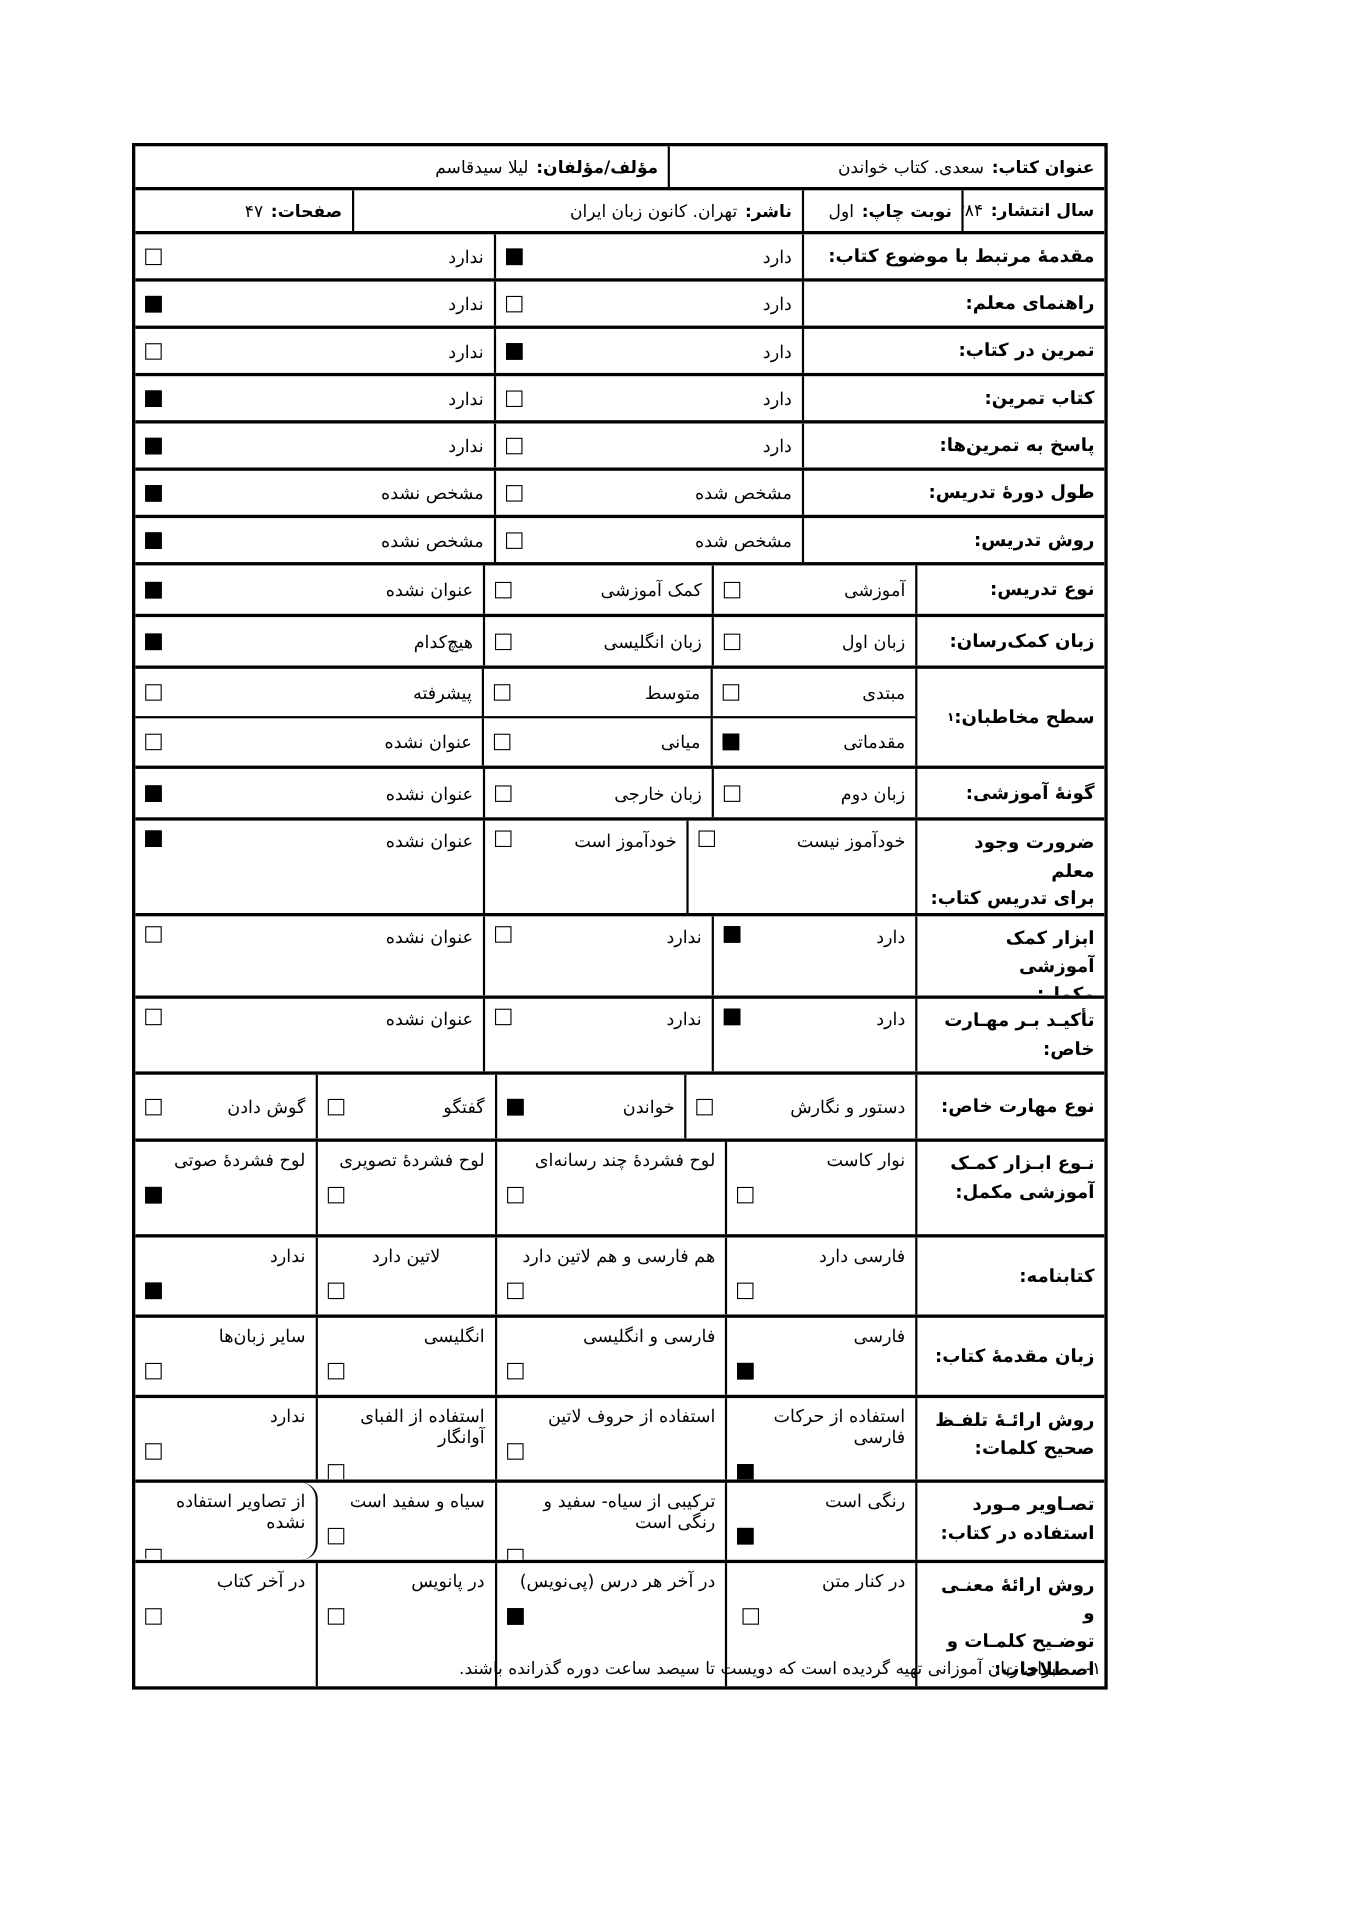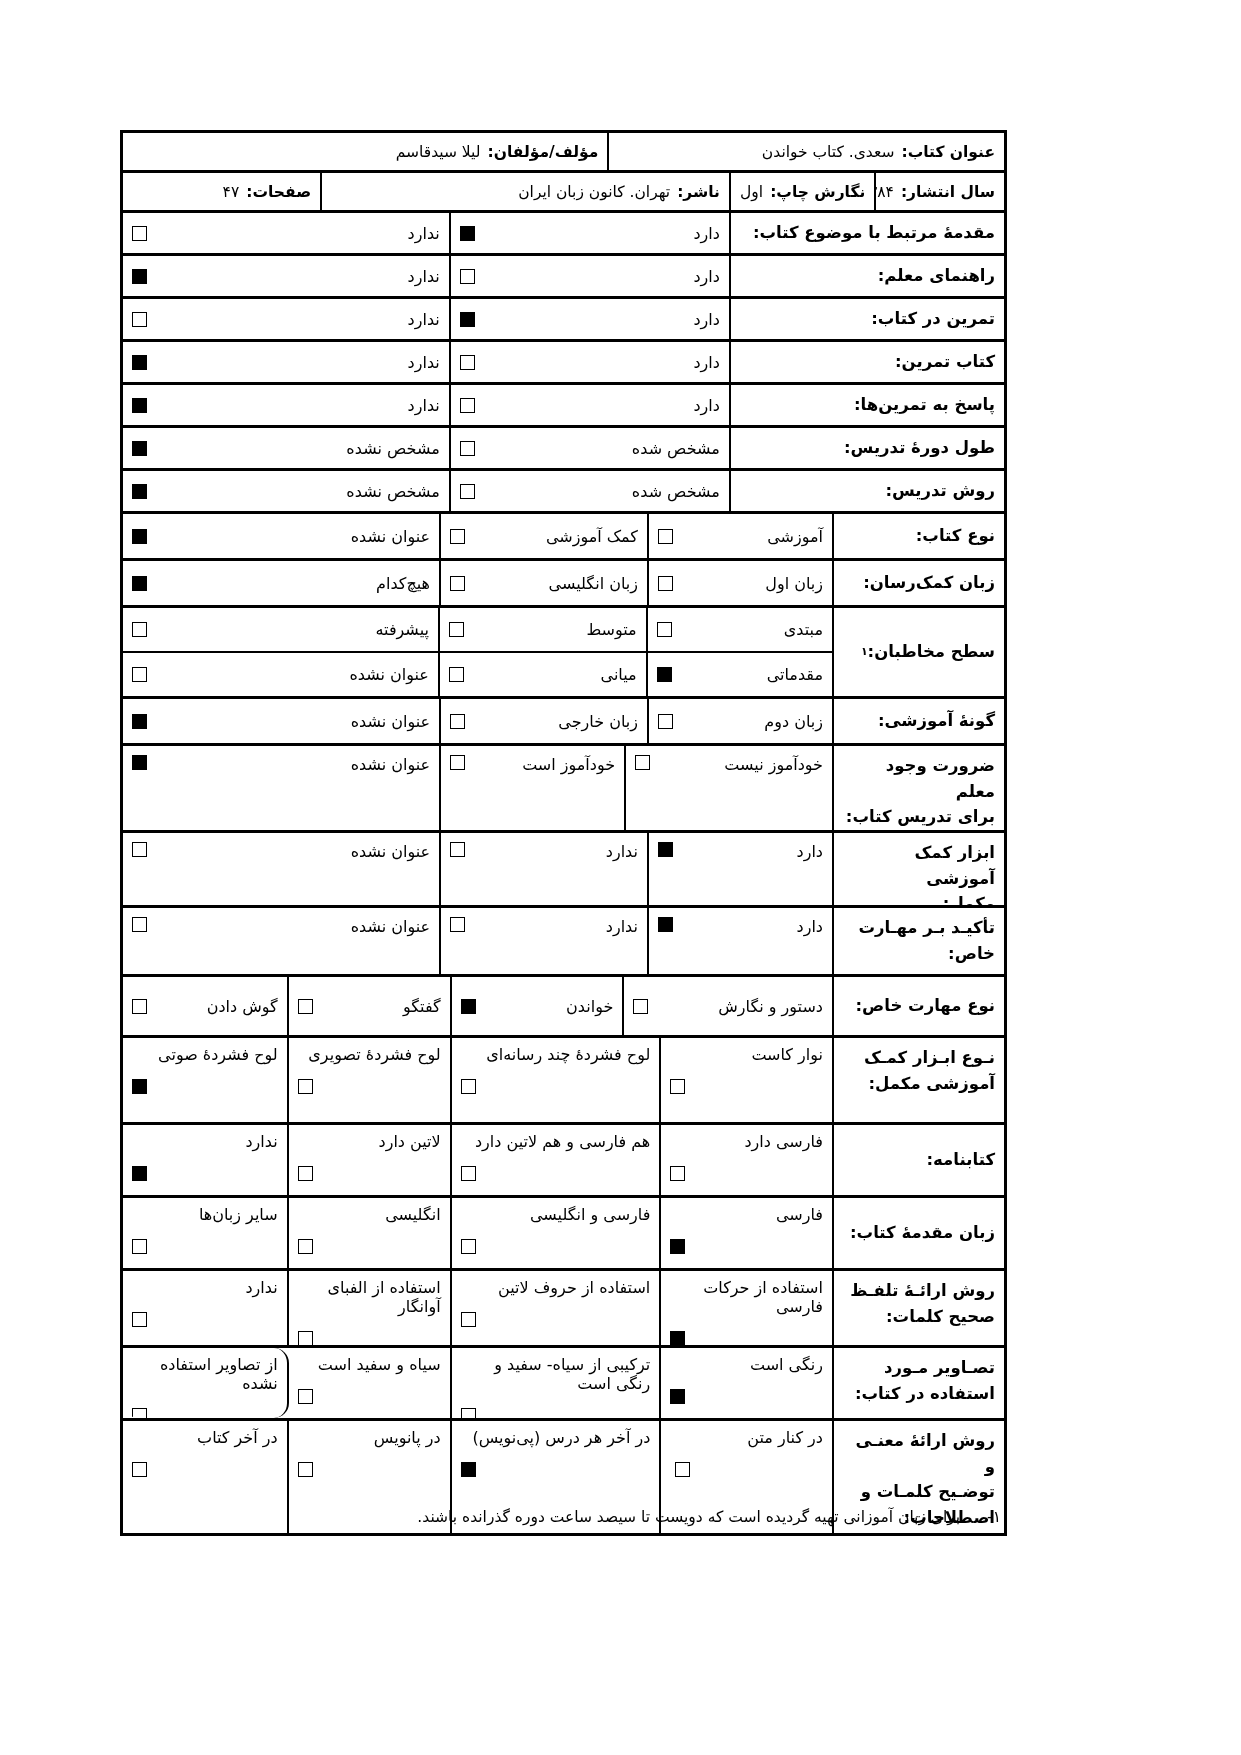--- a/index.html
+++ b/index.html
@@ -107,21 +107,21 @@
         <span>لیلا سیدقاسم</span>
       </div>
     </div>
 
     <div class="trow header-row">
       <div class="cell hcell" style="width:14.5%">
         <span class="bl">سال انتشار:</span>
         <span>۱۳۸۴</span>
       </div>
       <div class="cell hcell" style="width:16.5%">
-        <span class="bl">نگارش چاپ:</span>
+        <span class="bl">نوبت چاپ:</span>
         <span>اول</span>
       </div>
       <div class="cell hcell" style="width:46.4%">
         <span class="bl">ناشر:</span>
         <span>تهران. کانون زبان ایران</span>
       </div>
       <div class="cell hcell" style="width:22.6%">
         <span class="bl">صفحات:</span>
         <span>۴۷</span>
       </div>
@@ -198,21 +198,21 @@
         <div class="cell opt-cell inline" style="width: 31.8%;">
           <span class="w">مشخص شده</span>
           <span class="cb"></span>
         </div>
         <div class="cell opt-cell inline" style="width: 37.2%;">
           <span class="w">مشخص نشده</span>
           <span class="cb filled"></span>
         </div>
       </div>
       <div class="trow" style="height: 44px;">
-        <div class="cell label-cell" style="width: 19.3%;">نوع کتاب:</div>
+        <div class="cell label-cell" style="width: 19.3%;">نوع تدریس:</div>
         <div class="cell opt-cell inline" style="width: 21%;">
           <span class="w">آموزشی</span>
           <span class="cb"></span>
         </div>
         <div class="cell opt-cell inline" style="width: 23.6%;">
           <span class="w">کمک آموزشی</span>
           <span class="cb"></span>
         </div>
         <div class="cell opt-cell inline" style="width: 36.1%;">
           <span class="w">عنوان نشده</span>
@@ -372,21 +372,21 @@
       <div class="trow" style="height: 70px;">
         <div class="cell label-cell" style="width: 19.3%;">کتابنامه:</div>
         <div class="cell opt-cell below" style="width: 19.6%;">
           <span class="w">فارسی دارد</span>
           <span class="cb"></span>
         </div>
         <div class="cell opt-cell below" style="width: 23.8%;">
           <span class="w">هم فارسی و هم لاتین دارد</span>
           <span class="cb"></span>
         </div>
-        <div class="cell opt-cell below" style="width: 18.5%;">
+        <div class="cell opt-cell below" style="width: 18.5%; align-items: center;">
           <span class="w">لاتین دارد</span>
           <span class="cb"></span>
         </div>
         <div class="cell opt-cell below" style="width: 18.7%;">
           <span class="w">ندارد</span>
           <span class="cb filled"></span>
         </div>
       </div>
       <div class="trow" style="height: 70px;">
         <div class="cell label-cell" style="width: 19.3%;">زبان مقدمهٔ کتاب:</div>

